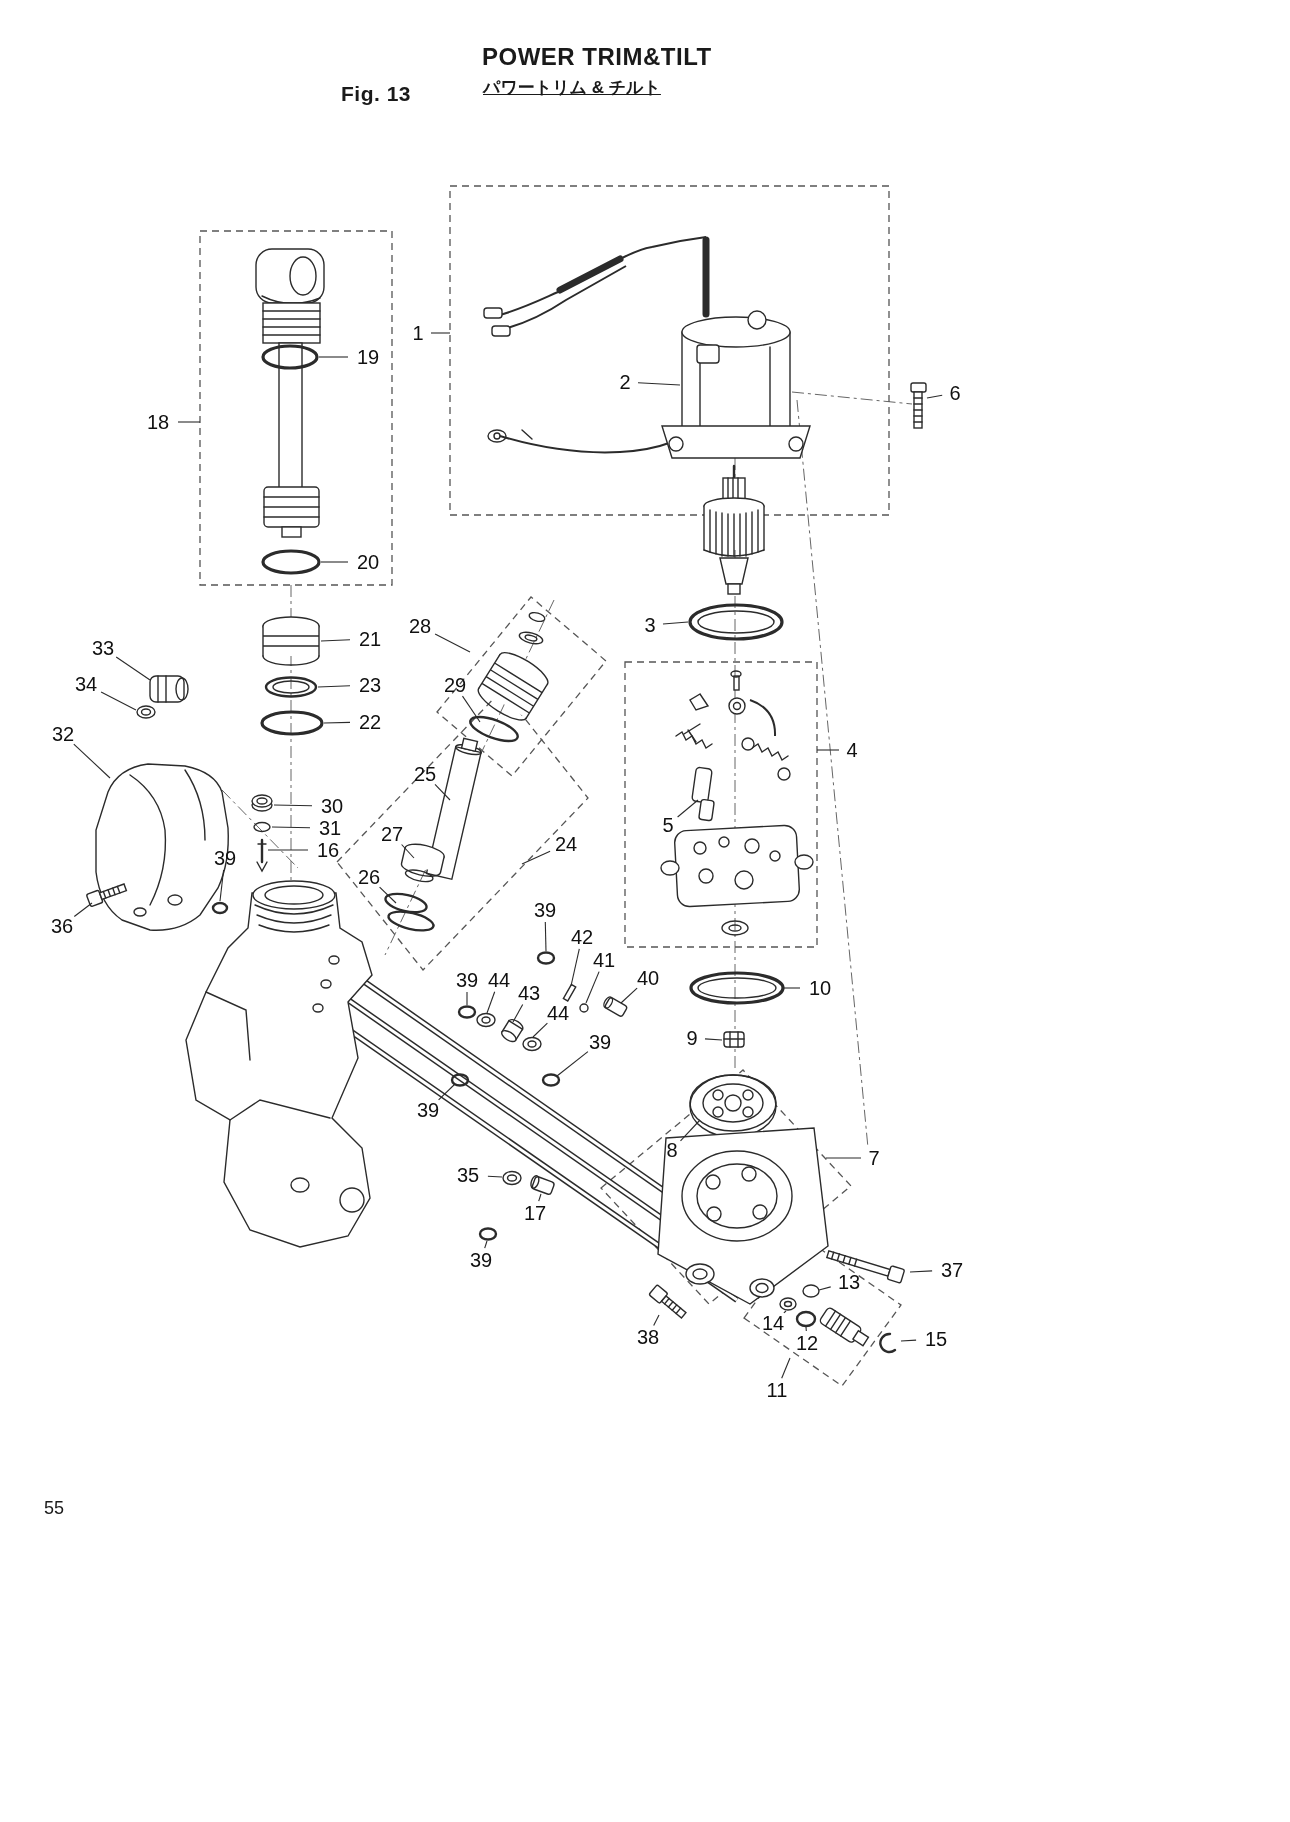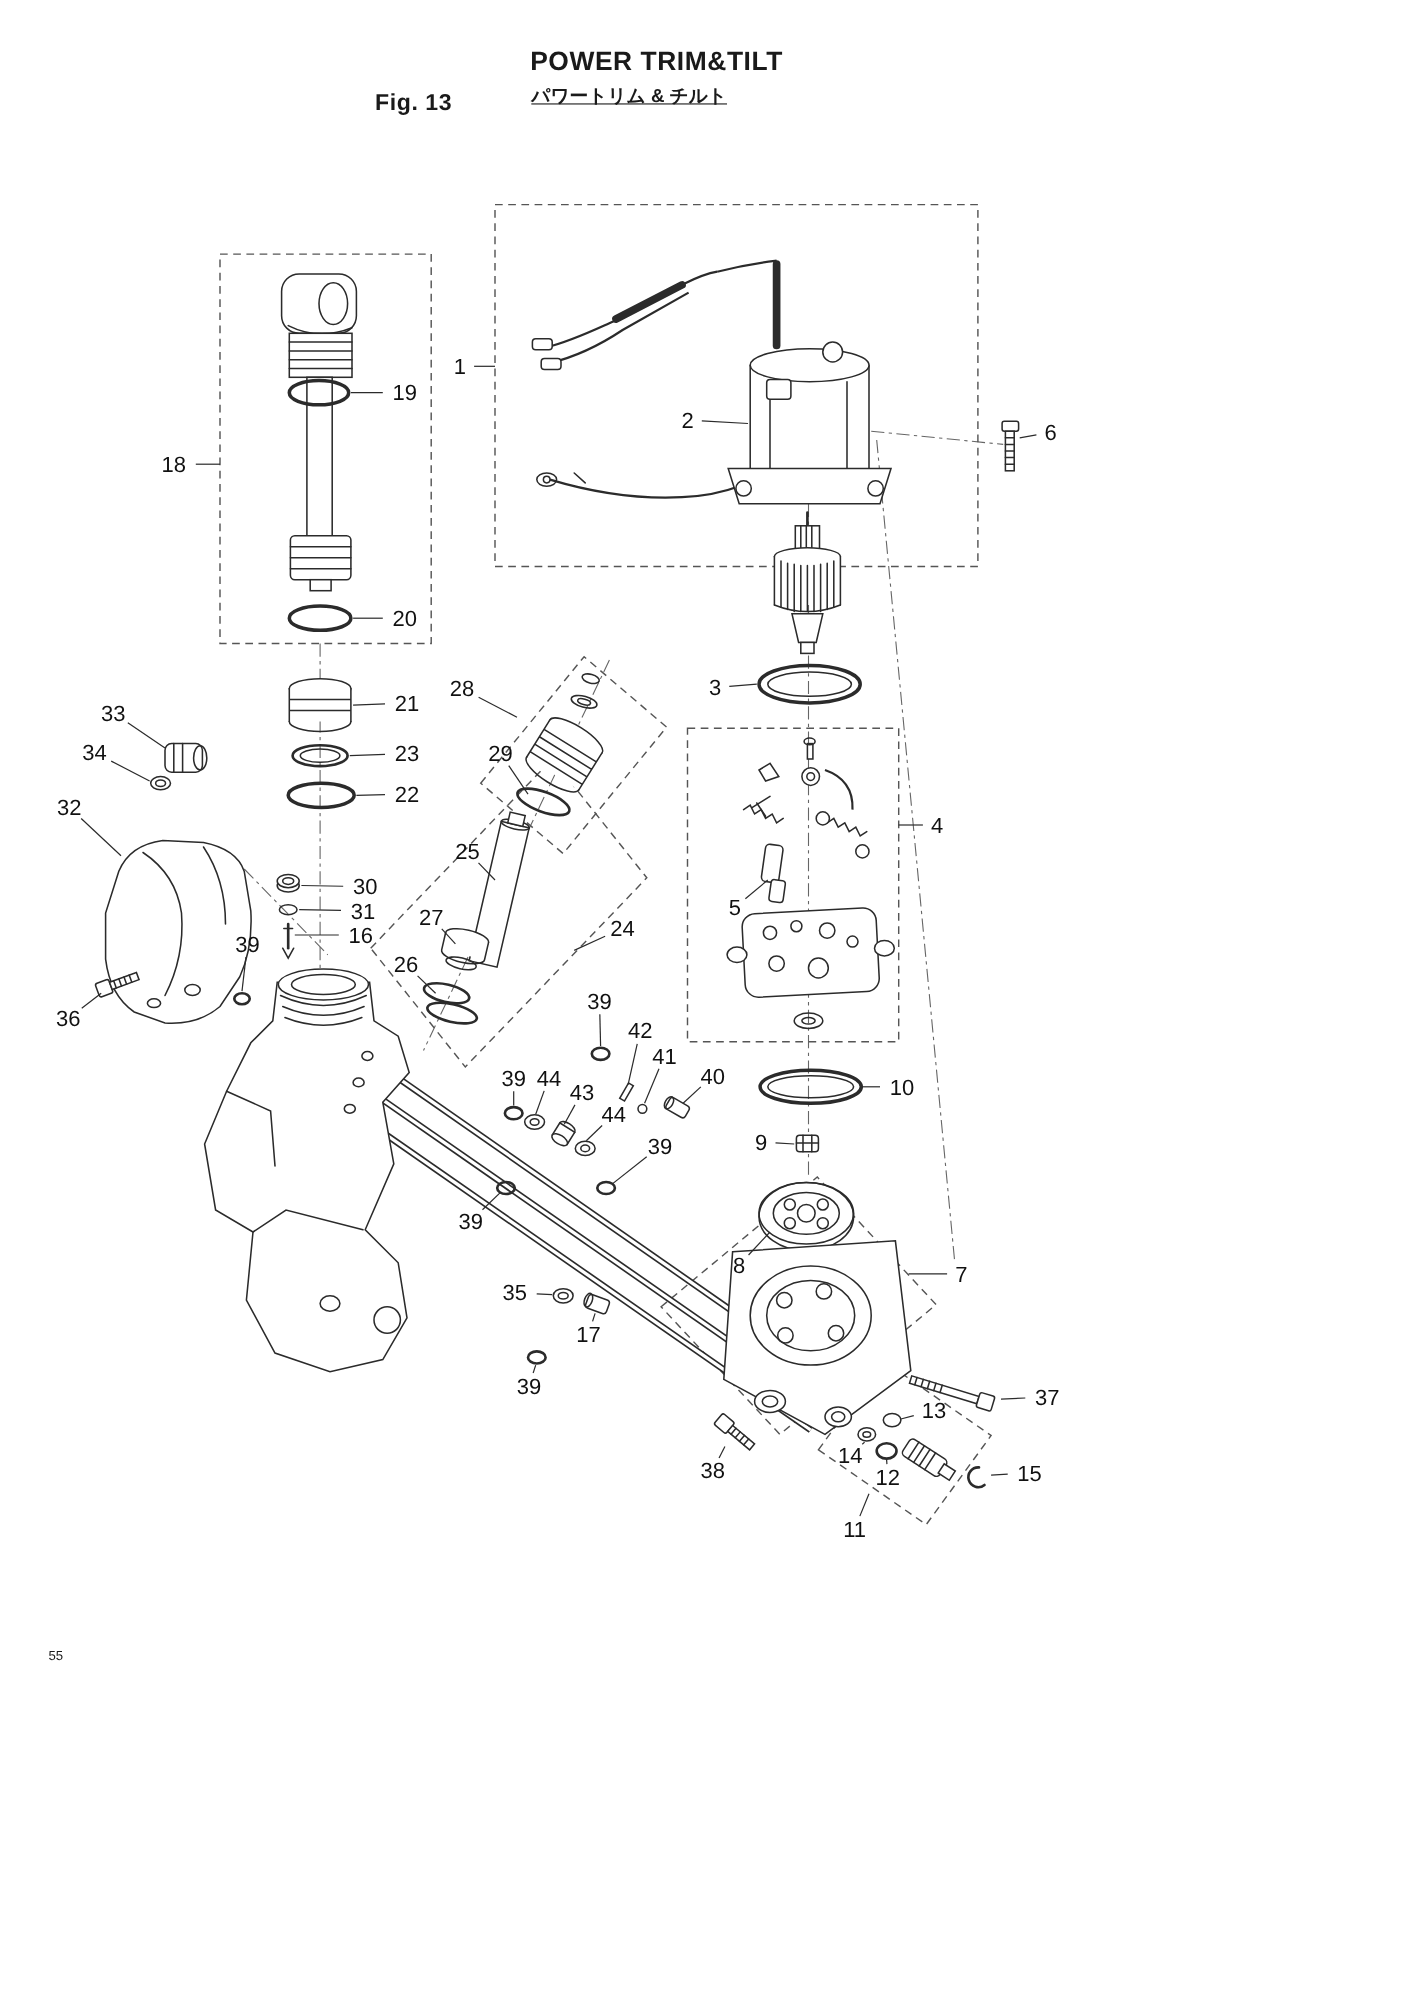--- a/index.html
+++ b/index.html
@@ -1,21 +1,21 @@
 <!DOCTYPE html>
 <html><head>
 <meta charset="utf-8">
 <style>
   html,body{margin:0;padding:0;background:#ffffff;}
   .page{position:relative;width:1290px;height:1822px;background:#fff;overflow:hidden;
         font-family:"Liberation Sans",sans-serif;color:#1a1a1a;}
   .figno{position:absolute;left:341px;top:50px;font-size:21px;font-weight:700;letter-spacing:.5px;margin-top:32px;}
   .title{position:absolute;left:482px;top:43px;font-size:24px;font-weight:700;letter-spacing:.5px;}
   .subtitle{position:absolute;left:483px;top:76px;font-size:17px;font-weight:700;text-decoration:underline;}
-  .pageno{position:absolute;left:44px;top:1498px;font-size:12px;}
+  .pageno{position:absolute;left:44px;top:1498px;font-size:18px;}
   svg{position:absolute;left:0;top:0;}
   .p  {fill:none;stroke:#2b2b2b;stroke-width:1.4;stroke-linecap:round;}
   .p2 {fill:none;stroke:#2b2b2b;stroke-width:2.4;stroke-linecap:round;}
   .pf {fill:#ffffff;stroke:#2b2b2b;stroke-width:1.4;}
   .pf3{fill:#ffffff;stroke:none;}
   .oring {fill:none;stroke:#2b2b2b;stroke-width:3.2;}
   .oring2{fill:none;stroke:#2b2b2b;stroke-width:2.4;}
   .wire{fill:none;stroke:#2b2b2b;stroke-width:2;}
   .wireThick{fill:none;stroke:#2b2b2b;stroke-width:7;stroke-linecap:round;}
   .gbox{fill:none;stroke:#555;stroke-width:1.3;stroke-dasharray:7 5;}

